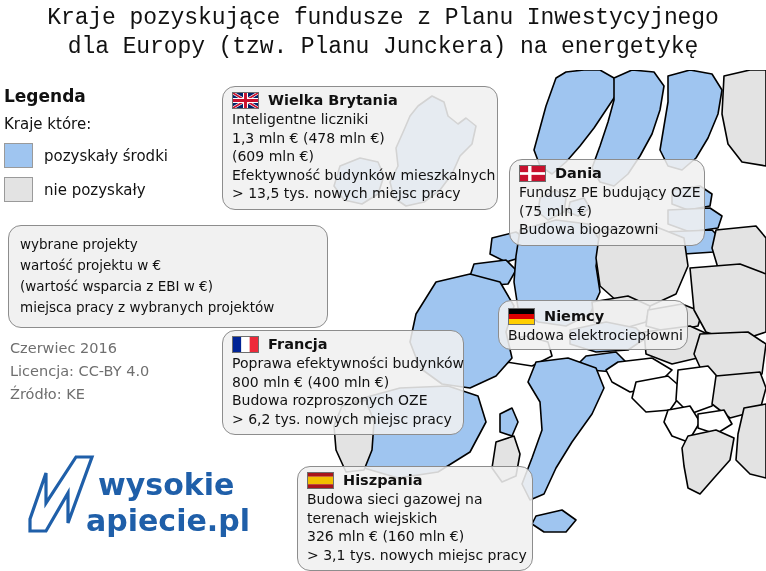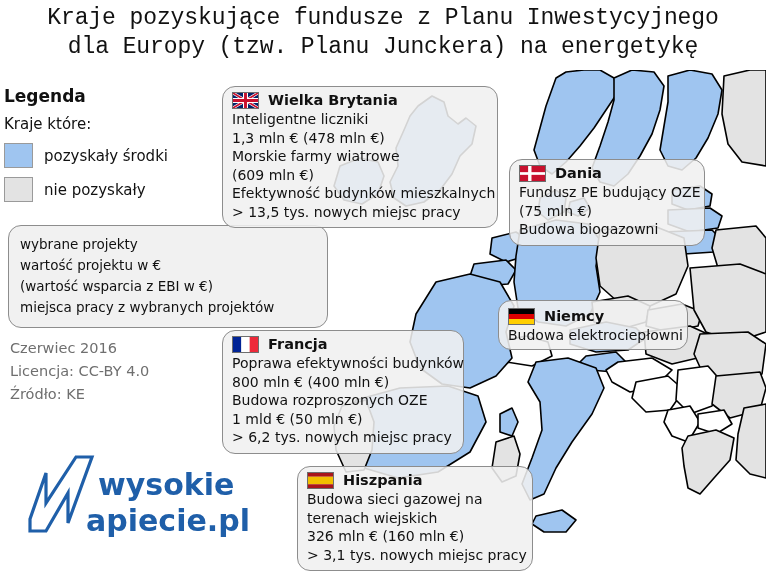--- a/index.html
+++ b/index.html
@@ -230,21 +230,20 @@
         <path d="M0,0 L60,36 M60,0 L0,36" stroke="#fff" stroke-width="7"></path>
         <path d="M0,0 L60,36 M60,0 L0,36" stroke="#C8102E" stroke-width="4"></path>
         <path d="M30,0 L30,36 M0,18 L60,18" stroke="#fff" stroke-width="12"></path>
         <path d="M30,0 L30,36 M0,18 L60,18" stroke="#C8102E" stroke-width="7"></path>
       </svg>
     </span>
     <span class="ib-country">Wielka Brytania</span>
   </div>
   <div class="ib-line">Inteligentne liczniki</div>
   <div class="ib-line">1,3 mln € (478 mln €)</div>
-  <div class="ib-line">Morskie farmy wiatrowe</div>
   <div class="ib-line">(609 mln €)</div>
   <div class="ib-line">Efektywność budynków mieszkalnych</div>
   <div class="ib-line">&gt; 13,5 tys. nowych miejsc pracy</div>
 </div>
 
 <div class="infobox" id="box-dk" style="left:509px;top:159px;width:196px;">
   <div class="ib-head">
     <span class="flag">
       <svg width="25" height="15" viewBox="0 0 37 28" preserveAspectRatio="none">
         <rect width="37" height="28" fill="#C8102E"></rect>
@@ -280,21 +279,20 @@
         <rect x="0" width="10" height="18" fill="#002395"></rect>
         <rect x="10" width="10" height="18" fill="#fff"></rect>
         <rect x="20" width="10" height="18" fill="#ED2939"></rect>
       </svg>
     </span>
     <span class="ib-country">Francja</span>
   </div>
   <div class="ib-line">Poprawa efektywności budynków</div>
   <div class="ib-line">800 mln € (400 mln €)</div>
   <div class="ib-line">Budowa rozproszonych OZE</div>
-  <div class="ib-line">1 mld € (50 mln €)</div>
   <div class="ib-line">&gt; 6,2 tys. nowych miejsc pracy</div>
 </div>
 
 <div class="infobox" id="box-es" style="left:297px;top:466px;width:236px;">
   <div class="ib-head">
     <span class="flag">
       <svg width="25" height="15" viewBox="0 0 30 20" preserveAspectRatio="none">
         <rect width="30" height="5" y="0" fill="#AA151B"></rect>
         <rect width="30" height="10" y="5" fill="#F1BF00"></rect>
         <rect width="30" height="5" y="15" fill="#AA151B"></rect>

